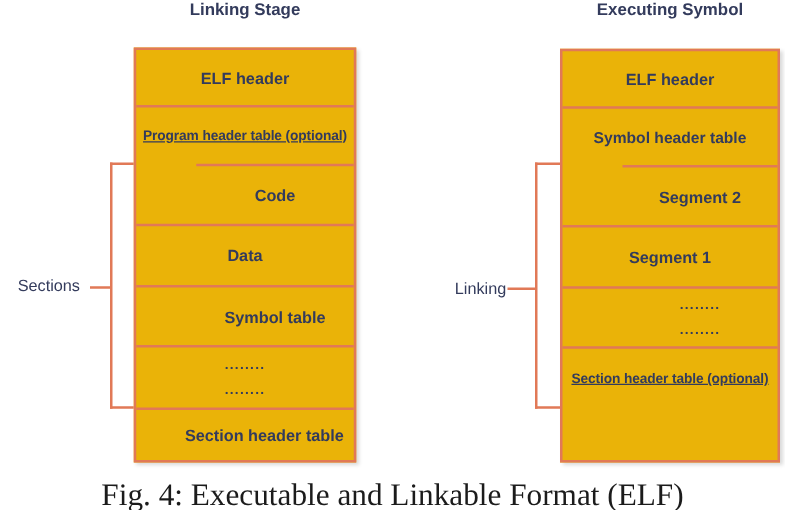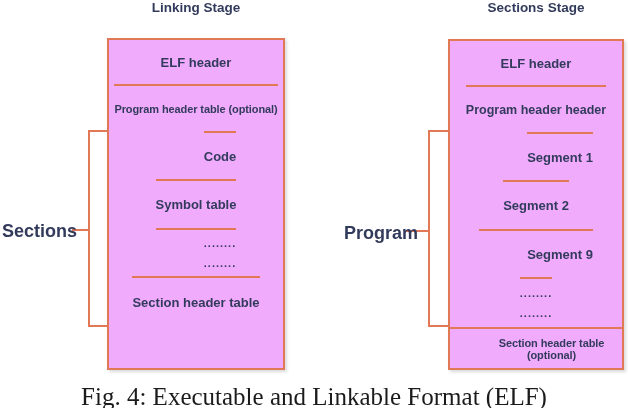--- a/index.html
+++ b/index.html
@@ -21,63 +21,63 @@
     text-align:center;
     font-size:13.5px;font-weight:bold;color:var(--text);
     line-height:16px;
   }
   .stage-title.left{left:107px;width:178px;}
   .stage-title.right{left:448px;width:176px;}
 
   .elf-box{
     position:absolute;
     border:2px solid var(--border);
-    background:#f0abfc;
+    background:#eab308;
     box-shadow:2px 2px 3px rgba(0,0,0,0.15);
-    display:flex;flex-direction:column;align-items:center;
+    display:flex;flex-direction:column;
   }
   .elf-box.left-box{left:107px;top:38px;width:178px;height:332px;}
   .elf-box.right-box{left:448px;top:39px;width:176px;height:331px;}
 
   .row{
     display:flex;flex-direction:column;
     align-items:center;justify-content:center;
     font-weight:bold;color:var(--text);
     font-size:13px;
     text-align:center;
   }
   .row + .row{border-top:2px solid var(--border);}
   .row:nth-child(1){height:44px;}
   .row:nth-child(2){height:47px;}
   .row:nth-child(3){height:48px;margin-left:48px;}
   .row:nth-child(4){height:49px;}
   .row:nth-child(5){height:48px;padding-left:48px;}
   .row:nth-child(6){height:50px;}
   .row:nth-child(7){flex:1;padding-left:31px;}
-  .row.small{font-size:11px;letter-spacing:-0.1px;}
+  .row.small{font-size:11px;letter-spacing:-0.1px;text-decoration:underline;}
   .row.medium{font-size:12.5px;}
   .row.dots{font-size:11px;letter-spacing:1px;line-height:1.0;}
   .row.dots span{display:block;}
   .row.dots span + span{margin-top:9px;}
 
   .bracket-part{position:absolute;background:var(--border);}
   
   .sections-v{left:88px;top:130px;width:2px;height:197px;}
   .sections-stub-top{left:88px;top:130px;width:19px;height:2px;}
   .sections-stub-bottom{left:88px;top:325px;width:19px;height:2px;}
   .sections-connector{left:72px;top:229px;width:16px;height:2px;}
   
   .segments-v{left:428px;top:130px;width:2px;height:197px;}
   .segments-stub-top{left:428px;top:130px;width:20px;height:2px;}
   .segments-stub-bottom{left:428px;top:325px;width:20px;height:2px;}
   .segments-connector{left:406px;top:230px;width:22px;height:2px;}
 
   .bracket-label{
     position:absolute;
-    font-size:18px;font-weight:bold;color:var(--text);
+    font-size:13px;font-weight:normal;color:var(--text);
     text-align:right;
   }
   .bracket-label.sections{left:2px;top:221px;width:62px;}
   .bracket-label.segments{left:344px;top:223px;width:61px;}
 
   .caption{
     position:absolute;
     left:0;top:383px;width:628px;
     text-align:center;
     font-family:"Liberation Serif", serif;
@@ -85,71 +85,71 @@
     color:var(--caption);
     white-space:nowrap;
   }
 </style>
 </head>
 <body>
 
 <div class="canvas">
 
   <div class="stage-title left">Linking Stage</div>
-  <div class="stage-title right">Sections Stage</div>
+  <div class="stage-title right">Executing Symbol</div>
 
   <div class="bracket-part sections-v"></div>
   <div class="bracket-part sections-stub-top"></div>
   <div class="bracket-part sections-stub-bottom"></div>
   <div class="bracket-part sections-connector"></div>
   <div class="bracket-label sections">Sections</div>
 
   <div class="bracket-part segments-v"></div>
   <div class="bracket-part segments-stub-top"></div>
   <div class="bracket-part segments-stub-bottom"></div>
   <div class="bracket-part segments-connector"></div>
-  <div class="bracket-label segments">Program</div>
+  <div class="bracket-label segments">Linking</div>
 
   <div class="elf-box left-box">
     <div class="row">
       <span>ELF header</span>
     </div>
     <div class="row small">
       <span>Program header table (optional)</span>
     </div>
     <div class="row">
       <span>Code</span>
+    </div>
+    <div class="row">
+      <span>Data</span>
     </div>
     <div class="row">
       <span>Symbol table</span>
     </div>
     <div class="row dots">
       <span>........</span>
       <span>........</span>
     </div>
     <div class="row">
       <span>Section header table</span>
     </div>
   </div>
 
   <div class="elf-box right-box">
     <div class="row">
       <span>ELF header</span>
     </div>
     <div class="row medium">
-      <span>Program header header</span>
-    </div>
-    <div class="row">
-      <span>Segment 1</span>
+      <span>Symbol header table</span>
     </div>
     <div class="row">
       <span>Segment 2</span>
     </div>
     <div class="row">
-      <span>Segment 9</span>
+      <span>Segment 1</span>
     </div>
     <div class="row dots">
       <span>........</span>
       <span>........</span>
     </div>
     <div class="row small">
       <span>Section header table (optional)</span>
     </div>
   </div>
 

